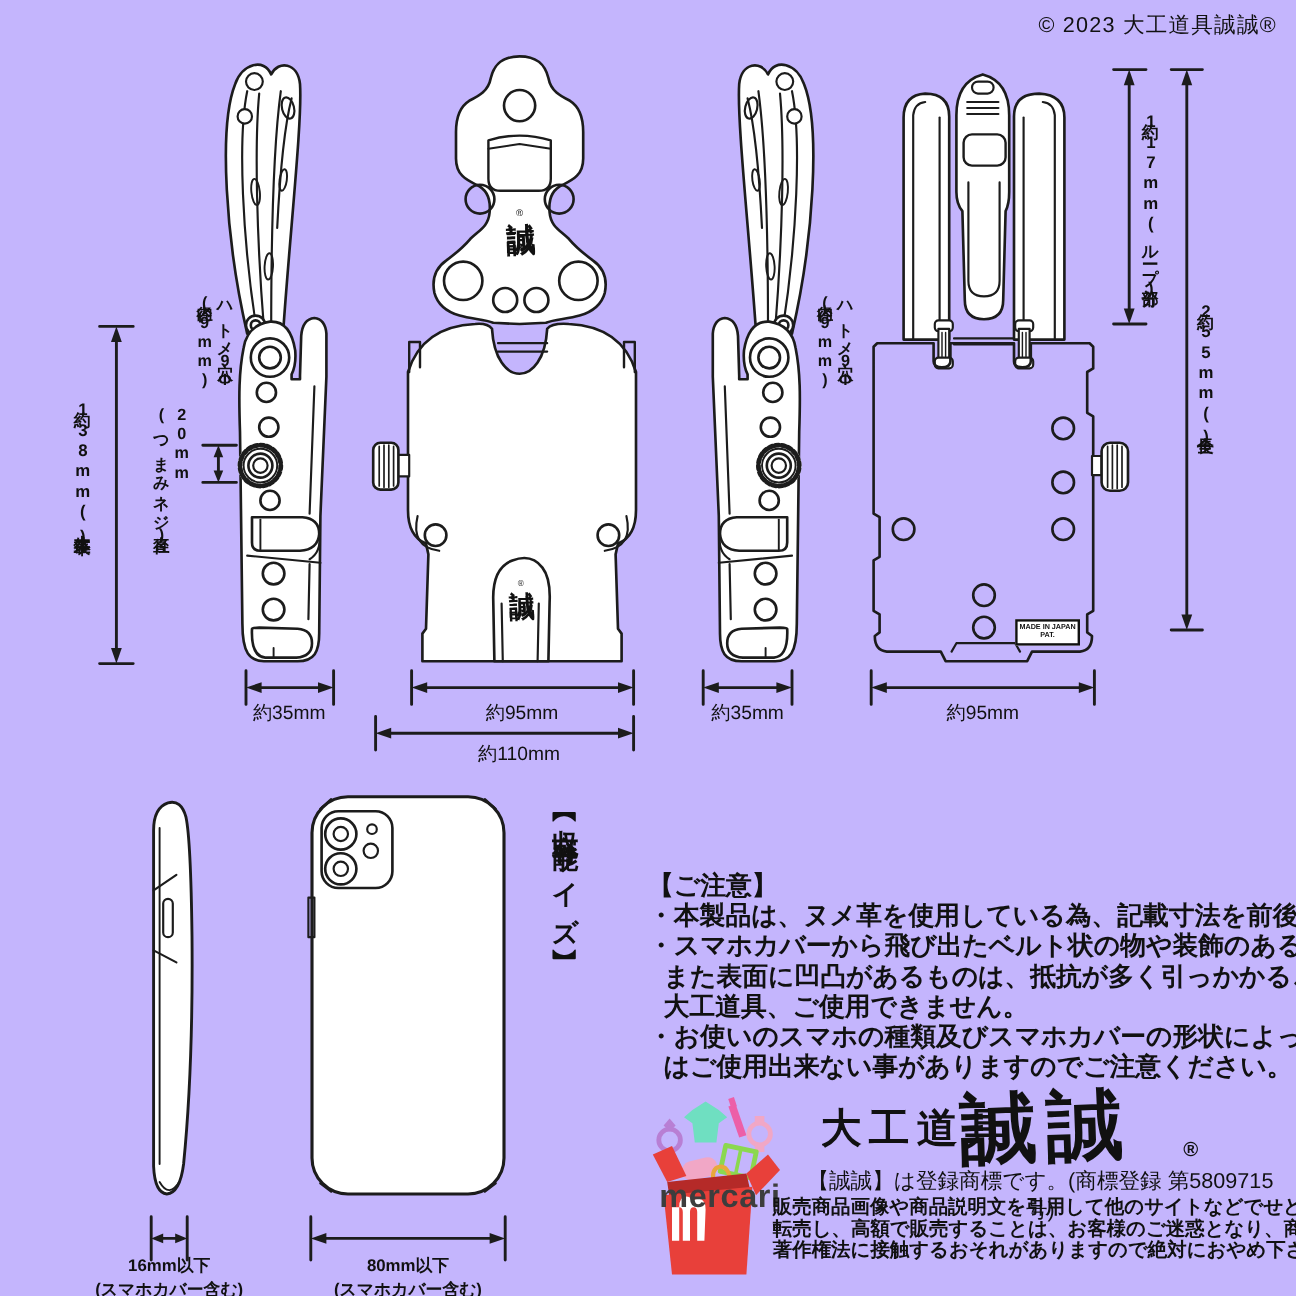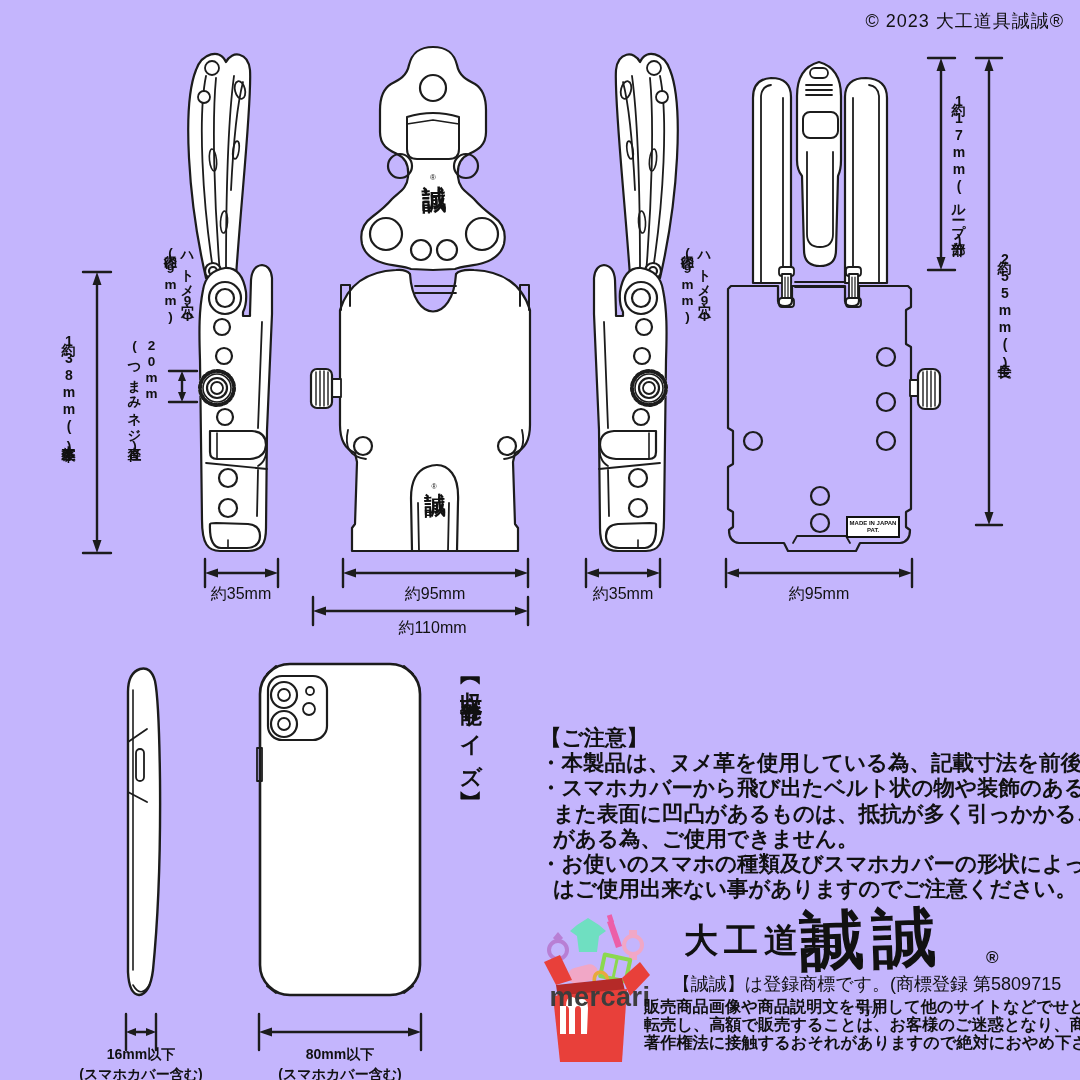--- a/index.html
+++ b/index.html
@@ -310,21 +310,21 @@
   <div class="lbl mark" style="left:414px;top:476px;width:40px;">
     <span class="mark-chars" style="font-size:21px;">誠誠</span>
     <span class="mark-reg" style="font-size:7px;">®</span>
   </div>
 
   <div class="lbl notice" style="left:540px;top:678px;margin-top:48px;">
     <div class="notice-line">【ご注意】</div>
     <div class="notice-line">・本製品は、ヌメ革を使用している為、記載寸法を前後する</div>
     <div class="notice-line">・スマホカバーから飛び出たベルト状の物や装飾のある物</div>
     <div class="notice-line indent">また表面に凹凸があるものは、抵抗が多く引っかかること</div>
-    <div class="notice-line indent">がある為、ご使用できません。</div>
+    <div class="notice-line indent">大工道具、ご使用できません。</div>
     <div class="notice-line">・お使いのスマホの種類及びスマホカバーの形状によって</div>
     <div class="notice-line indent">はご使用出来ない事がありますのでご注意ください。</div>
   </div>
 
   <div class="lbl mercari-word" style="left:538px;top:982px;">mercari</div>
 
   <div class="lbl brand-prefix" style="left:684px;top:918px;">大工道具</div>
 
   <div class="lbl brand-name" style="left:800px;top:896px;">誠誠</div>
 

